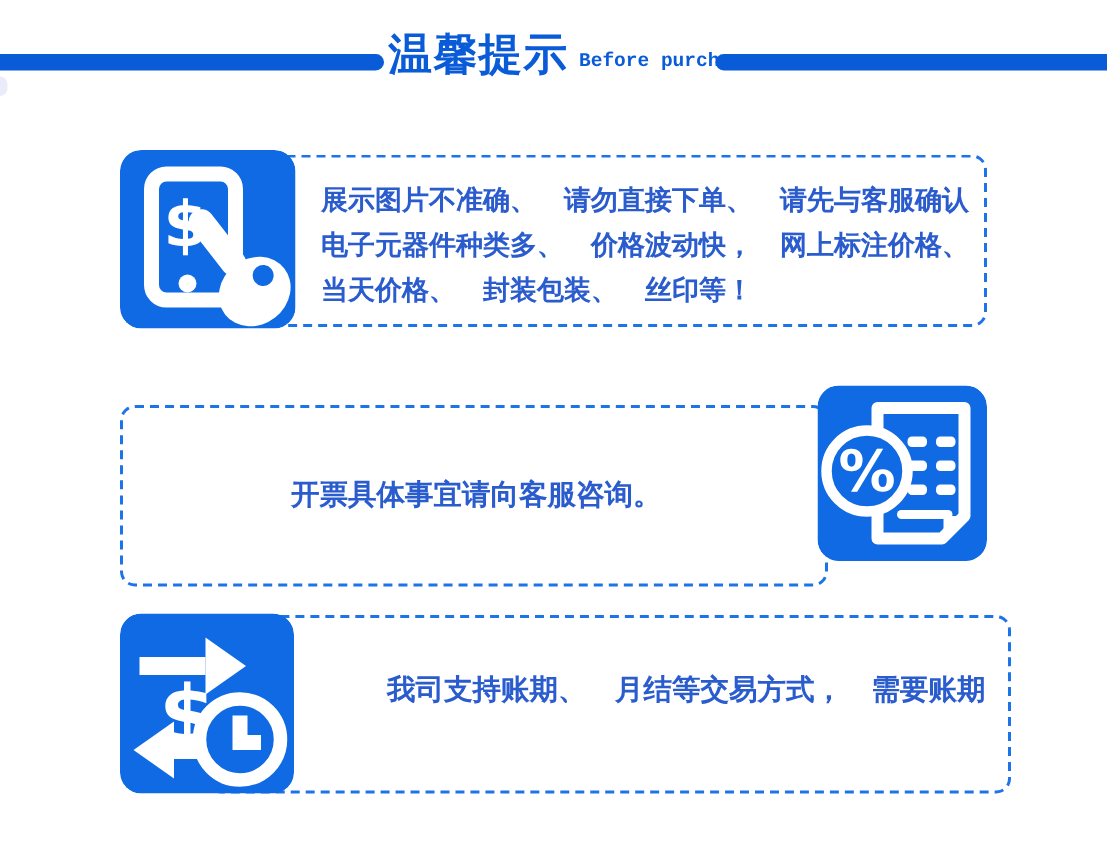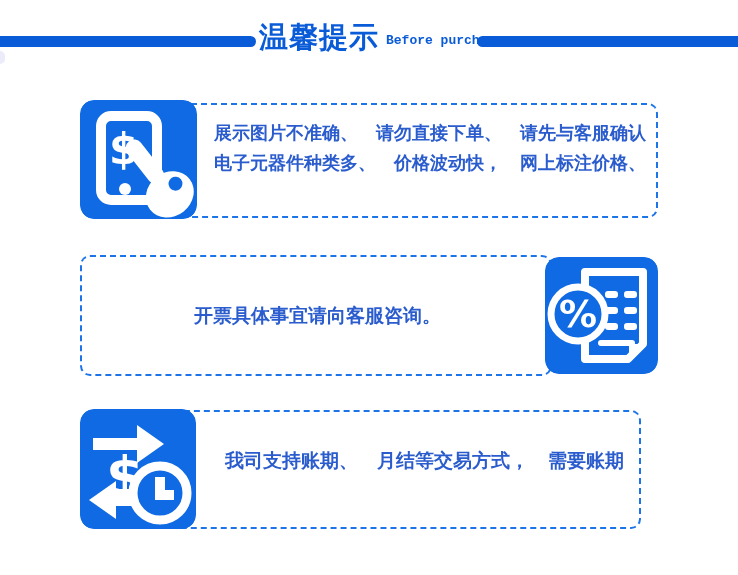--- a/index.html
+++ b/index.html
@@ -21,26 +21,26 @@
   .dash-box{position:absolute;box-sizing:border-box;border:2px dashed var(--dash);
             border-radius:10px;color:var(--text);z-index:1;}
   .icon{position:absolute;z-index:2;line-height:0;display:block;}
 
   .db1{left:121px;top:103px;width:537px;height:115px;
        padding:13px 6px 0 91px;
        font:bold 18px/30px "Liberation Sans",sans-serif;}
   .db1 p{margin:0;}
   .icon1{left:80px;top:100px;}
 
-  .db2{left:80px;top:255px;width:472px;height:121px;display:flex;align-items:center;
+  .db2{left:80px;top:270px;width:472px;height:121px;display:flex;align-items:center;
        padding-left:112px;font:bold 19px/24px "Liberation Serif",serif;}
   .db2 p{margin:0;}
   .icon2{left:545px;top:257px;}
 
-  .db3{left:104px;top:410px;width:537px;height:119px;
+  .db3{left:137px;top:410px;width:537px;height:119px;
        padding:31px 6px 0 119px;
        font:bold 19px/35px "Liberation Serif",serif;}
   .db3 p{margin:0;}
   .icon3{left:80px;top:409px;}
 </style>
 </head>
 <body>
 
 <div class="page">
 
@@ -49,20 +49,21 @@
     <h1 class="title">温馨提示</h1>
     <span class="subtitle">Before purchase</span>
     <div class="bar bar-right"></div>
     <div class="edge-notch"></div>
   </div>
 
   <section>
     <div class="dash-box db1">
       <p>展示图片不准确、　请勿直接下单、　请先与客服确认</p>
       <p>电子元器件种类多、　价格波动快，　网上标注价格、</p>
+      <p>当天价格、　封装包装、　丝印等！</p>
     </div>
     <span class="icon icon1">
       <svg width="117" height="119" viewBox="0 0 117 119">
         <defs>
             <clipPath id="c1">
               <rect width="117" height="119" rx="14"></rect>
             </clipPath>
           </defs>
         <g clip-path="url(#c1)">
           <rect width="117" height="119" rx="14" fill="var(--icon)"></rect>

